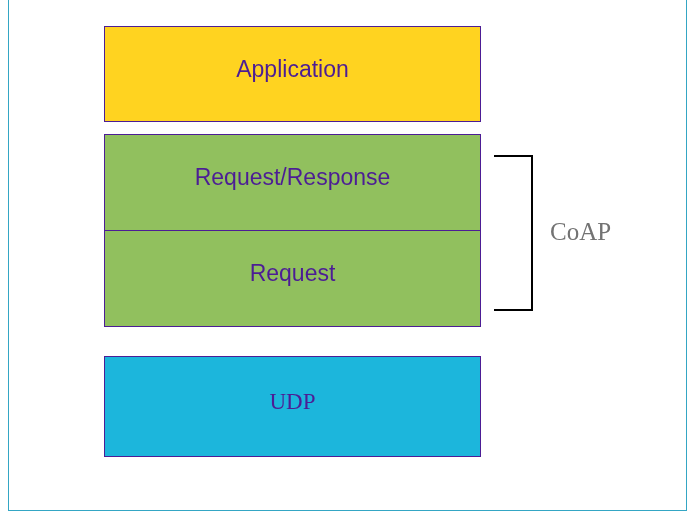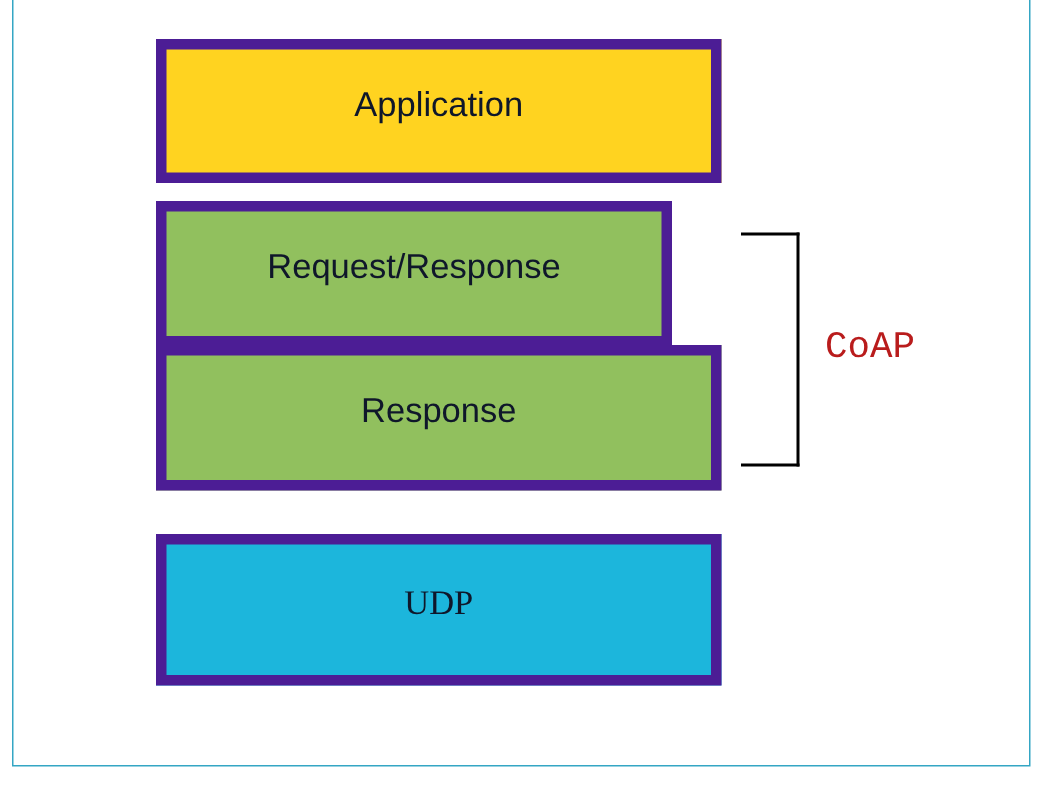--- a/index.html
+++ b/index.html
@@ -32,43 +32,43 @@
     position: absolute;
     left: 0;
     top: 0;
     width: 697px;
     height: 526px;
   }
 
   .layer-box {
     position: absolute;
     box-sizing: border-box;
-    border: 7px solid #4c1d95;
+    border: 1px solid #4c1d95;
     display: flex;
     align-items: center;
     justify-content: center;
-    color: #0f172a;
+    color: #4c1d95;
     font-size: 23px;
     font-family: "Liberation Sans", sans-serif;
     line-height: 1;
     white-space: nowrap;
   }
 
   
   #layer-application {
     left: 104px;
     top: 26px;
     width: 377px;
     height: 96px;
     background: #ffd320;
   }
   #layer-request-response {
     left: 104px;
     top: 134px;
-    width: 344px;
+    width: 377px;
     height: 97px;
     background: #91c05e;
   }
   #layer-messages {
     left: 104px;
     top: 230px;
     width: 377px;
     height: 97px;
     background: #91c05e;
   }
@@ -100,43 +100,43 @@
     border-bottom: 2px solid #000000;
     border-left: none;
     background: transparent;
   }
 
   #coap-label {
     position: absolute;
     left: 550px;
     top: 219px;
     font-size: 25px;
-    color: #b91c1c;
-    font-family: Liberation Mono, monospace;
+    color: #737373;
+    font-family: Liberation Serif, serif;
     line-height: 1;
     white-space: nowrap;
   }
 </style>
 </head>
 <body>
 
 <div id="page-frame"></div>
 
 <div id="diagram">
 
   <div class="layer-box" id="layer-application">
     <span class="layer-label">Application</span>
   </div>
 
   <div class="layer-box" id="layer-request-response">
     <span class="layer-label">Request/Response</span>
   </div>
 
   <div class="layer-box" id="layer-messages">
-    <span class="layer-label">Response</span>
+    <span class="layer-label">Request</span>
   </div>
 
   <div class="layer-box" id="layer-udp">
     <span class="layer-label">UDP</span>
   </div>
 
   <div id="coap-bracket"></div>
 
   <div id="coap-label">CoAP</div>
 

